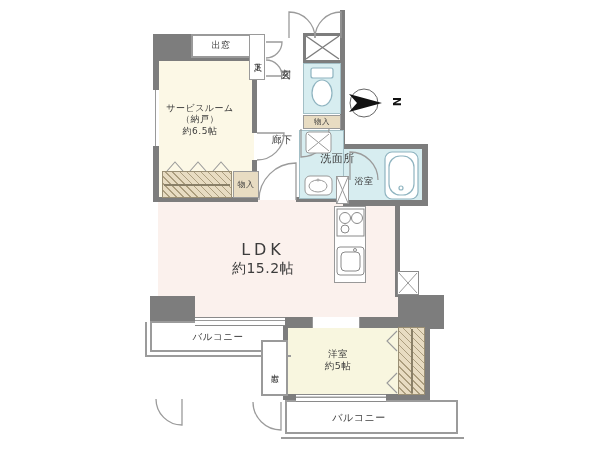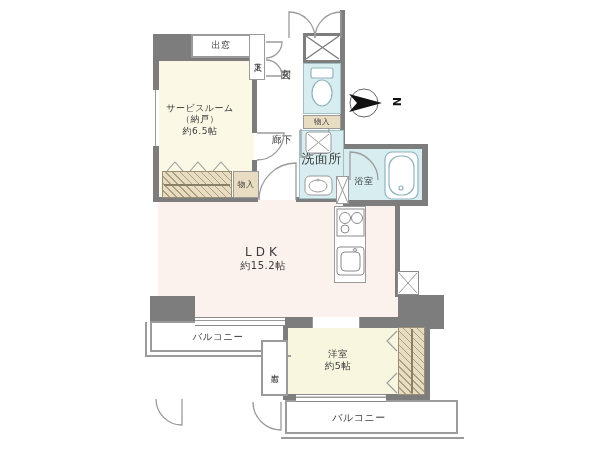--- a/index.html
+++ b/index.html
@@ -63,21 +63,21 @@
   <div class="lbl v" style="left:276px;top:40px;width:18px;height:44px;font-size:10px;">玄関</div>
 
   <div class="thin" style="left:303px;top:33px;width:40px;height:30px;border:3px solid #7d7d7d;"></div>
 
   <div class="thin blue" style="left:303px;top:63px;width:38px;height:51px;"></div>
 
   <div class="thin beige" style="left:303px;top:115px;width:38px;height:14px;"></div>
   <div class="lbl" style="left:303px;top:115px;width:38px;height:14px;font-size:7.5px;">物入</div>
 
   <div class="thin blue" style="left:299px;top:130px;width:45px;height:69px;"></div>
-  <div class="lbl" style="left:299px;top:153px;width:45px;height:12px;font-size:13px;">洗面所</div>
+  <div class="lbl" style="left:315px;top:153px;width:45px;height:12px;font-size:11px;">洗面所</div>
 
   <div class="thin" style="left:336px;top:176px;width:13px;height:28px;z-index:31;"></div>
 
   <div class="lbl" style="left:348px;top:176px;width:32px;height:12px;font-size:9px;">浴室</div>
 
   <div class="lbl" style="left:265px;top:134px;width:34px;height:12px;font-size:10px;">廊下</div>
 
   <div class="lbl" style="left:156px;top:97px;width:88px;height:46px;font-size:9px;flex-direction:column;">
     <span>サービスルーム</span>
     <span>（納戸）</span>
@@ -87,22 +87,22 @@
   <div class="thin hatch" style="left:162px;top:171px;width:70px;height:27px;border-color:#9a8f75;"></div>
   <div class="rod" style="left:164px;top:184px;width:66px;height:1.5px;"></div>
   <div class="thin beige" style="left:233px;top:171px;width:26px;height:27px;"></div>
   <div class="lbl" style="left:233px;top:171px;width:26px;height:27px;font-size:8px;">物入</div>
 
   <div class="thin" style="left:334px;top:206px;width:32px;height:77px;border-color:#999;"></div>
 
   <div class="thin" style="left:397px;top:271px;width:22px;height:24px;border-color:#8a8a8a;"></div>
 
   <div class="lbl" style="left:193px;top:243px;width:140px;height:32px;flex-direction:column;">
-    <span style="font-size:12px;letter-spacing:4px;">LDK</span>
-    <span style="font-size:10px;">約15.2帖</span>
+    <span style="font-size:16px;letter-spacing:4px;">LDK</span>
+    <span style="font-size:14px;">約15.2帖</span>
   </div>
 
   <div class="rail" style="left:150px;top:321px;width:136px;height:31px;"></div>
   <div class="rline" style="left:145px;top:355px;width:146px;height:2px;"></div>
   <div class="rline" style="left:145px;top:322px;width:2px;height:35px;"></div>
   <div class="lbl" style="left:158px;top:330px;width:120px;height:14px;font-size:9.5px;">バルコニー</div>
 
   <div class="lbl" style="left:296px;top:344px;width:84px;height:32px;flex-direction:column;font-size:9.5px;">
     <span>洋室</span>
     <span>約5帖</span>

